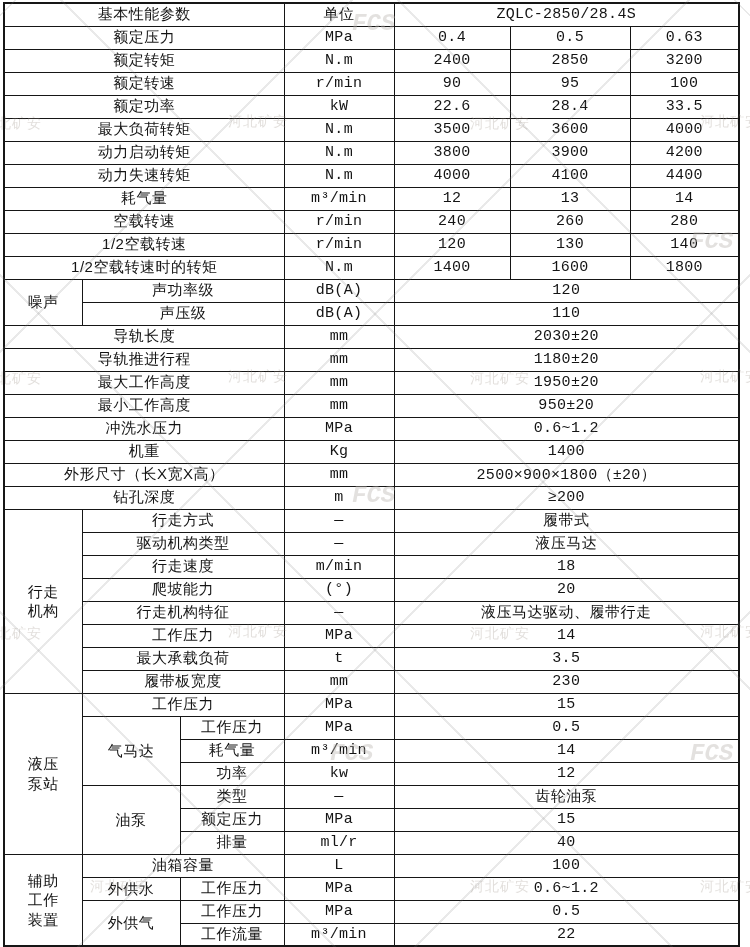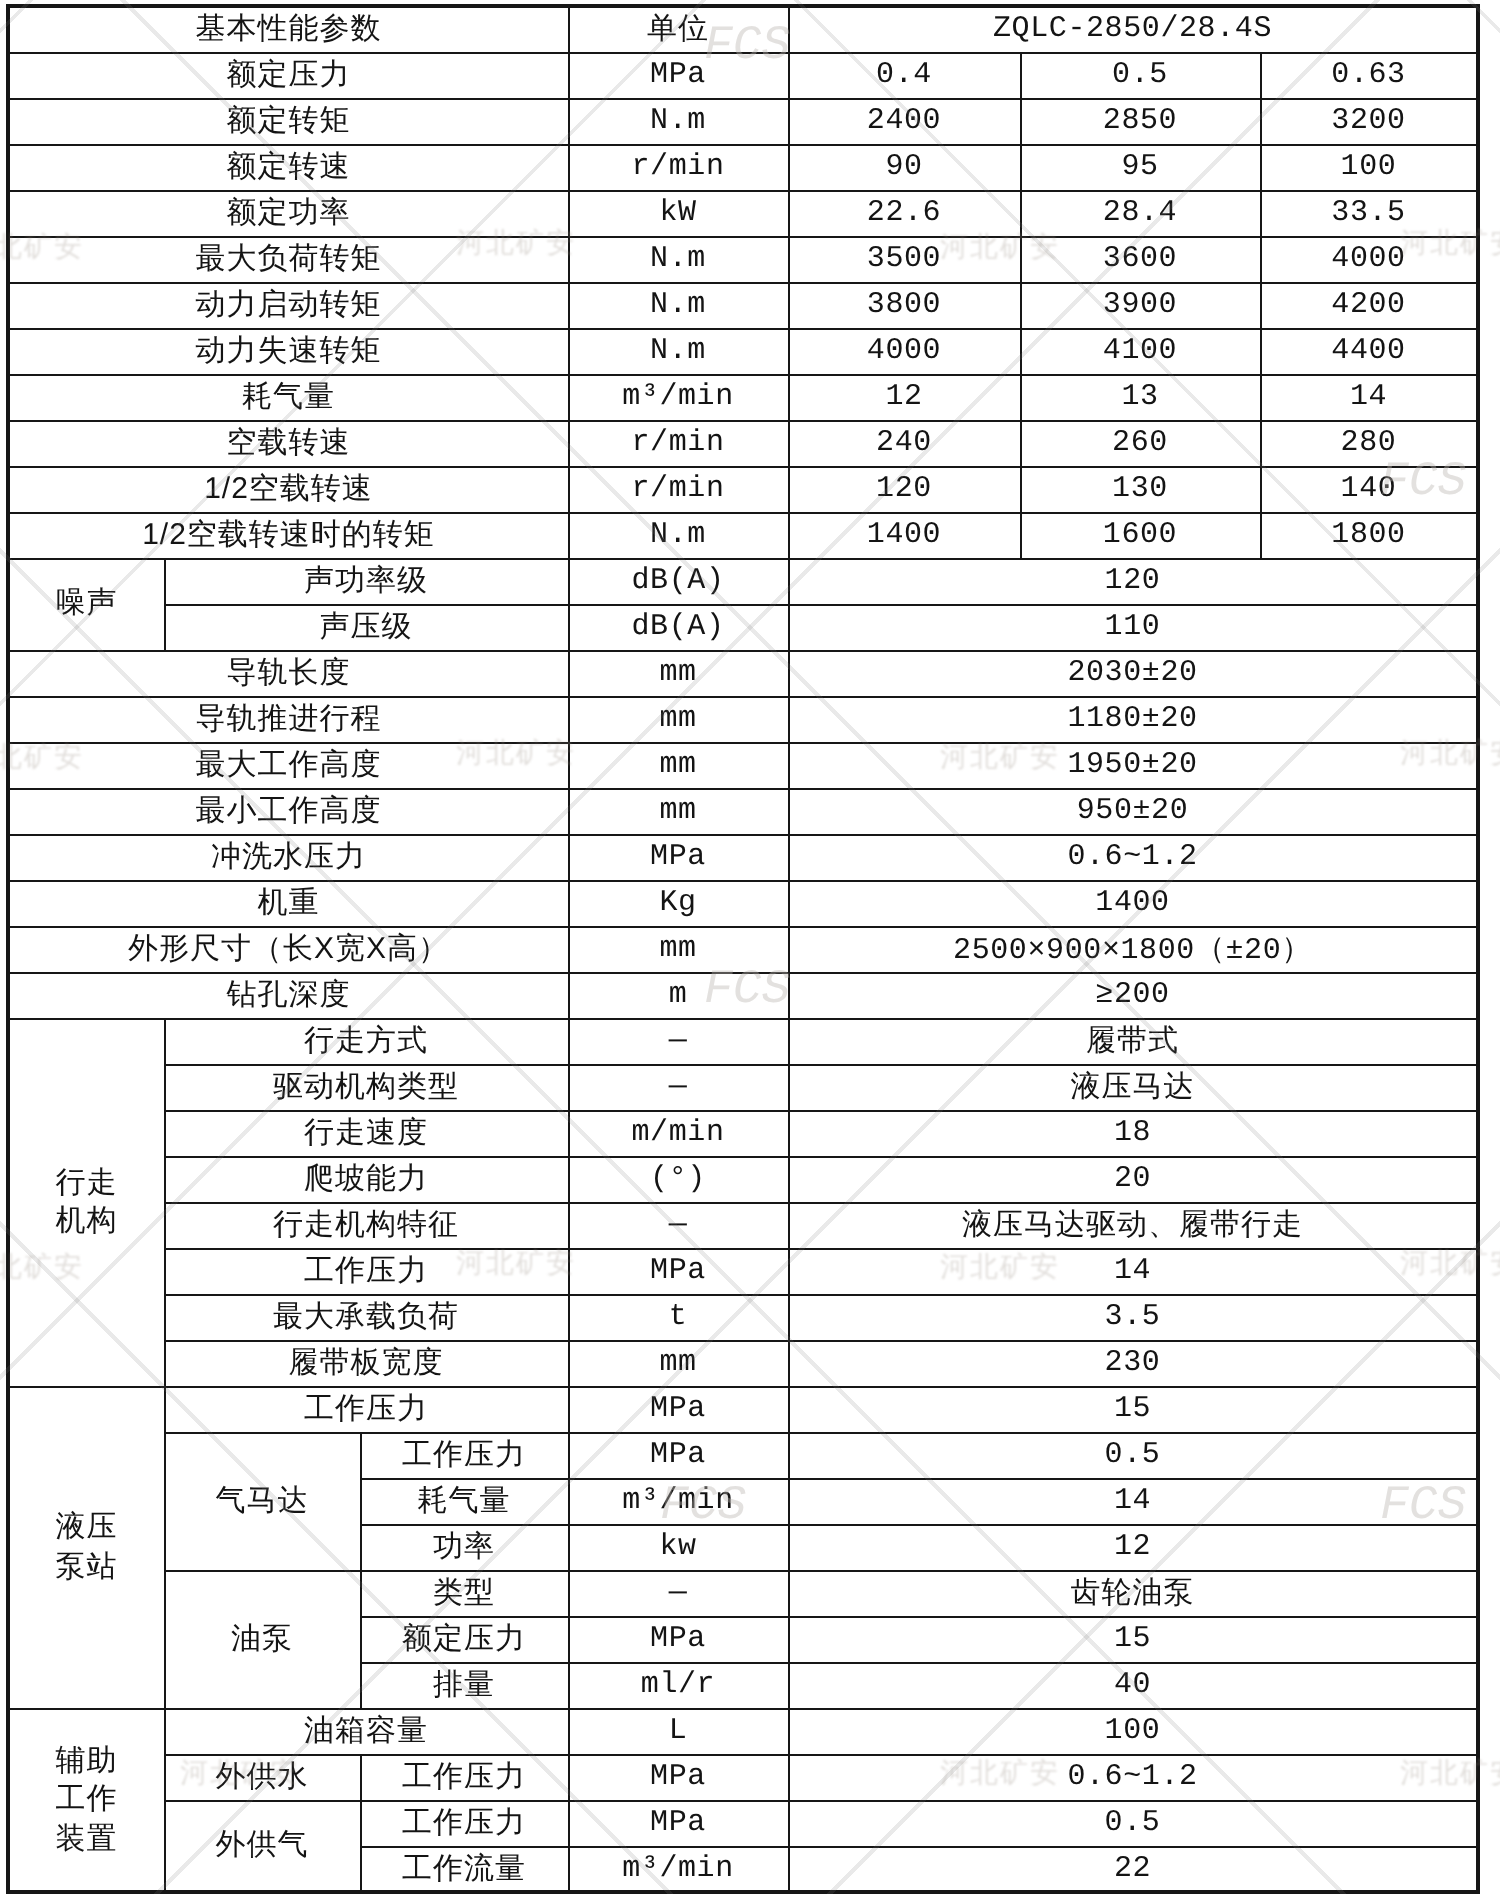--- a/index.html
+++ b/index.html
@@ -27,21 +27,21 @@
     background-image:
       repeating-linear-gradient(45deg, transparent 0 236px, rgba(120,120,120,.16) 236px 238px),
       repeating-linear-gradient(-45deg, transparent 0 236px, rgba(120,120,120,.16) 236px 238px);
   }
   .ghost{
     position:absolute;font-size:14px;letter-spacing:1px;
     color:rgba(158,148,138,.30);filter:blur(.5px);
     font-family:"Liberation Sans",sans-serif;white-space:nowrap;
   }
   .stamp{
-    position:absolute;font-size:24px;font-weight:normal;font-style:italic;
+    position:absolute;font-size:24px;font-weight:bold;font-style:italic;
     color:rgba(185,180,174,.40);
     font-family:"Liberation Mono","DejaVu Sans Mono",monospace;white-space:nowrap;
   }
 </style>
 </head>
 <body>
 
 <div id="page">
   <table id="spec-table">
     <colgroup>

